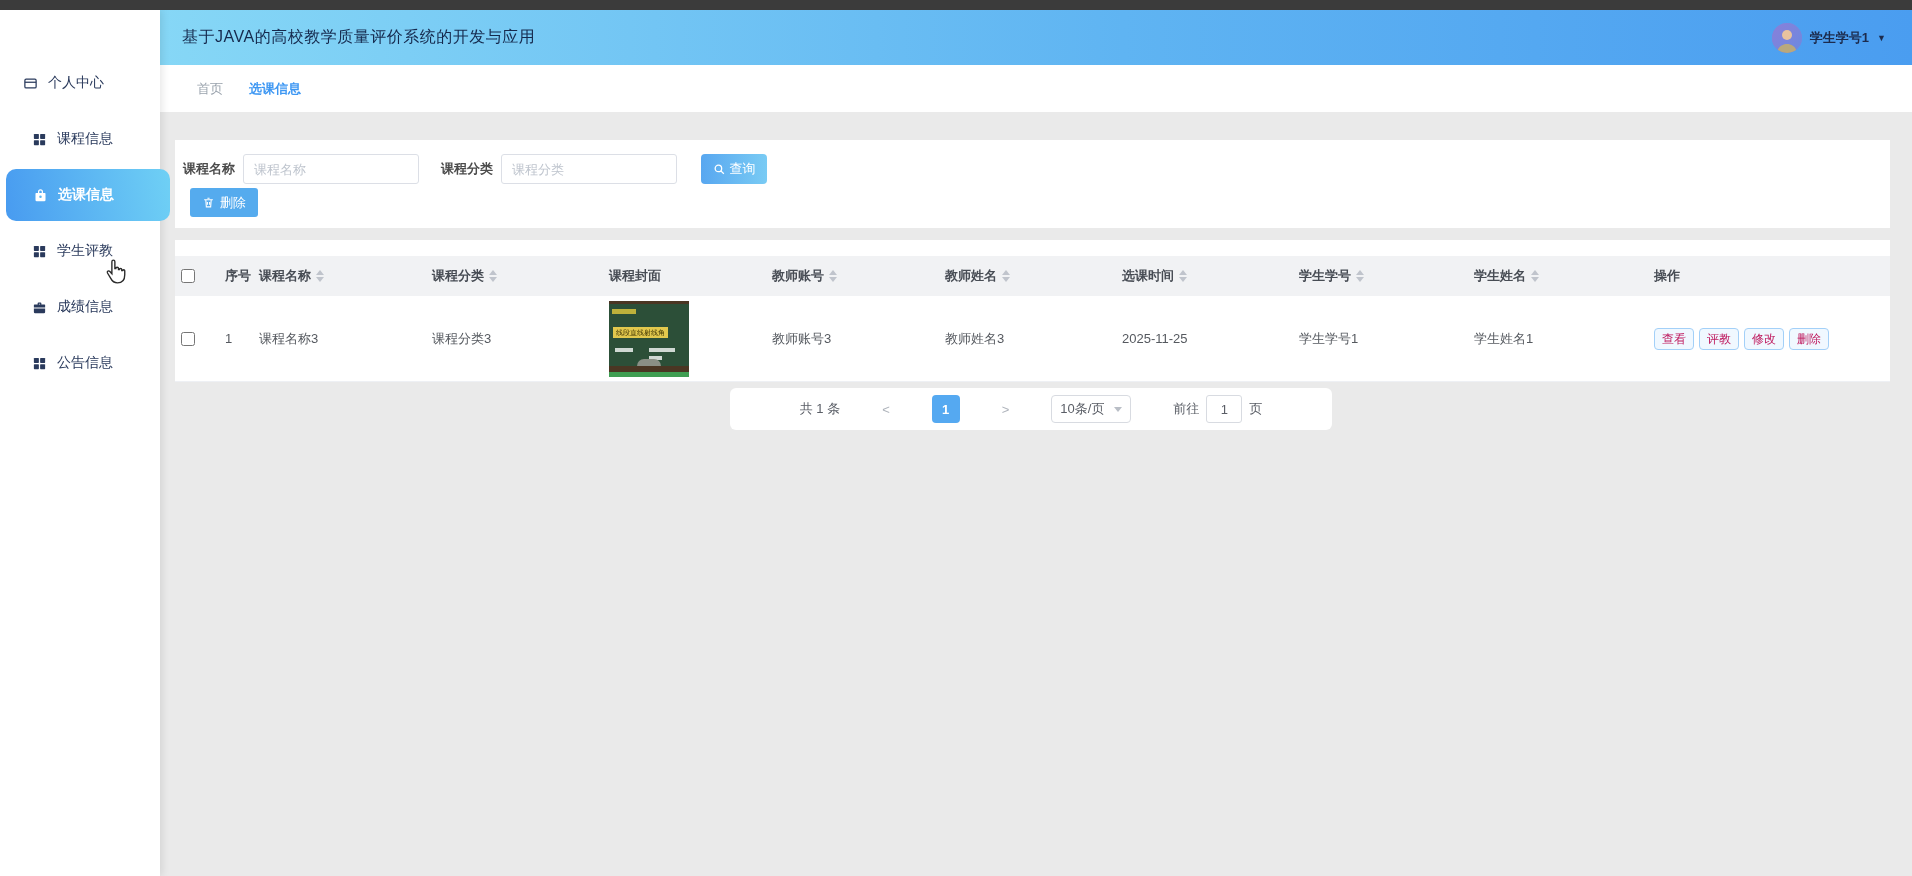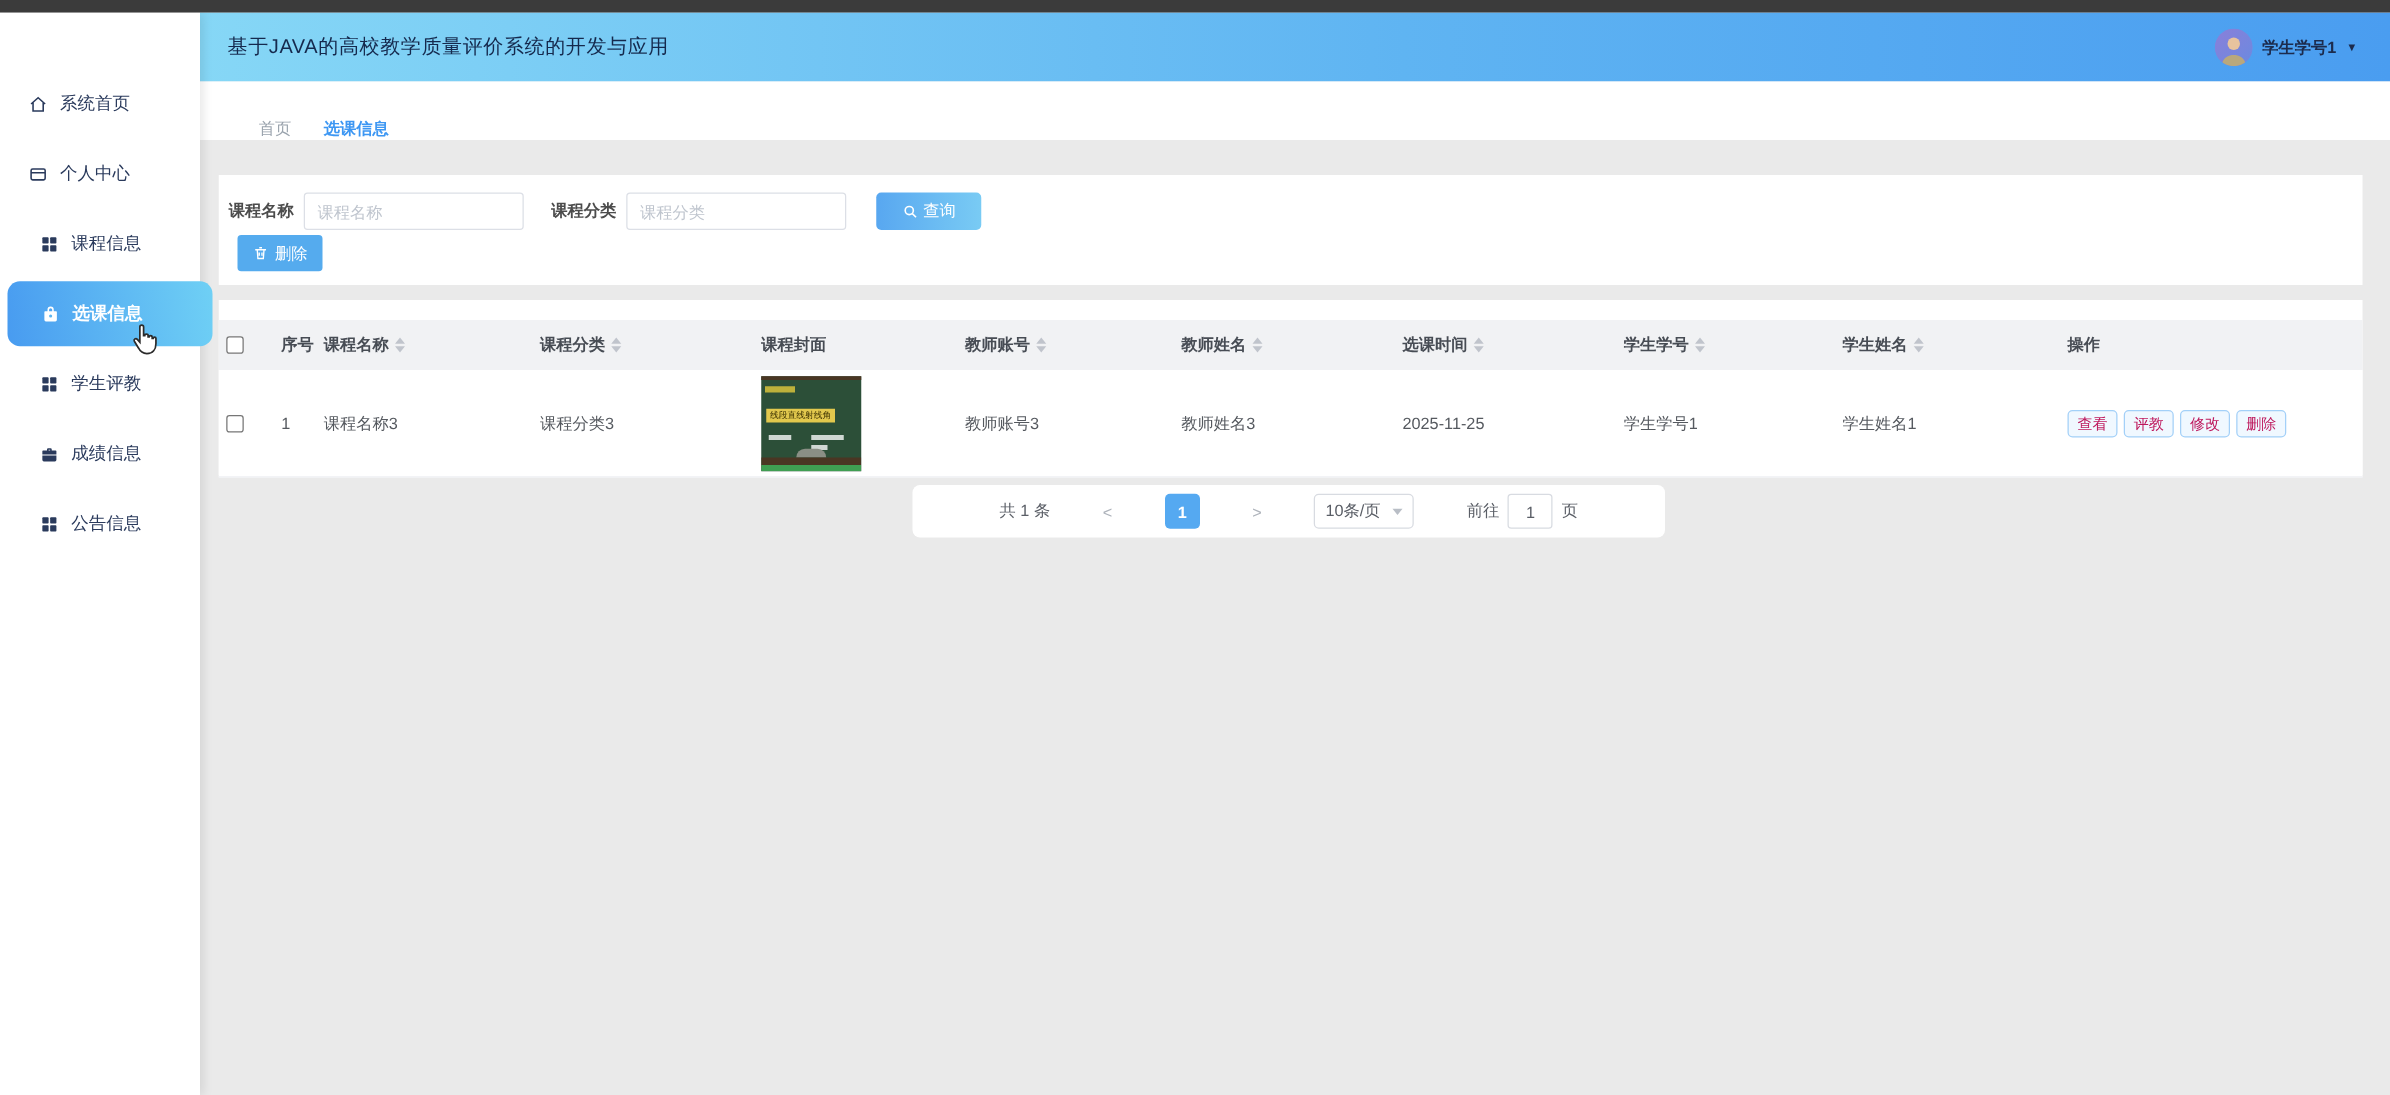--- a/index.html
+++ b/index.html
@@ -29,36 +29,36 @@
             background:linear-gradient(90deg,#86d7f6 0%,#5fb4f2 55%,#4a9df0 100%);
             display:flex; align-items:center; z-index:10; }
   .header h1 { margin-left:22px; font-size:16px; font-weight:normal; color:#15294d; letter-spacing:.5px; }
   .user-box { position:absolute; right:26px; top:0; height:55px; display:flex; align-items:center; gap:8px; cursor:pointer; }
   .avatar { width:30px; height:30px; border-radius:50%; overflow:hidden; background:#7d86dd; display:block; }
   .user-name { font-size:13px; font-weight:bold; color:#1c2b4d; }
   .user-caret { font-size:9px; color:#1c2b4d; }
 
   
   .crumbbar { position:absolute; left:160px; top:65px; width:1752px; height:47px; background:#fff;
-              display:flex; align-items:flex-end; gap:26px; padding-left:47px; z-index:9; }
+              display:flex; align-items:center; gap:26px; padding-left:37px; z-index:9; }
   .crumb-home { color:#9aa3ad; font-size:13px; cursor:pointer; }
   .crumb-cur  { color:#3d97f3; font-size:13px; font-weight:600; }
 
   
   .main { position:absolute; left:160px; top:112px; width:1752px; height:764px; background:#eaeaea; }
 
   
   .search-card { position:absolute; left:15px; top:28px; width:1715px; height:88px; background:#fff; }
   .srow { display:flex; align-items:center; padding:14px 0 0 8px; gap:8px; }
   .srow label { font-size:13px; font-weight:bold; color:#4c4c4c; }
   .srow label.second { margin-left:14px; }
   .srow input { width:176px; height:30px; border:1px solid #dcdfe6; border-radius:3px; padding:0 10px;
                 font-size:13px; color:#3c3f44; outline:none; font-family:inherit; }
   .srow input::placeholder { color:#bfc5ce; }
-  .btn-query { margin-left:16px; width:84px; height:30px; border:none; border-radius:4px; cursor:pointer;
+  .btn-query { margin-left:16px; width:66px; height:30px; border:none; border-radius:4px; cursor:pointer;
                background:linear-gradient(90deg,#58a7f0,#79cbf4); color:#fff; font-size:13px;
                display:inline-flex; align-items:center; justify-content:center; gap:4px; font-family:inherit; }
   .btn-delete { position:absolute; left:15px; top:48px; height:29px; padding:0 12px; border:none; border-radius:3px;
                 background:#55abee; color:#fff; font-size:13px; cursor:pointer;
                 display:inline-flex; align-items:center; gap:5px; font-family:inherit; }
   .btn-query svg,.btn-delete svg { width:13px; height:13px; }
 
   
   .table-card { position:absolute; left:15px; top:128px; width:1715px; height:140px; background:#fff; padding-top:16px; }
   .thead { height:40px; background:#f1f2f4; display:flex; align-items:center;
@@ -119,28 +119,20 @@
 </style>
 </head>
 <body>
 
 <div class="topbar"></div>
 
 <aside class="sidebar">
   <div class="side-item">
     <span class="ic">
       <svg viewBox="0 0 24 24" fill="none" stroke="#2a3a5c" stroke-width="2">
-          <path d="M3 11.5 12 3.5l9 8M5.5 10v10.5h13V10"></path>
-        </svg>
-    </span>
-    <span>系统首页</span>
-  </div>
-  <div class="side-item">
-    <span class="ic">
-      <svg viewBox="0 0 24 24" fill="none" stroke="#2a3a5c" stroke-width="2">
           <rect x="3" y="5" width="18" height="14" rx="2"></rect>
           <path d="M3 10h18"></path>
         </svg>
     </span>
     <span>个人中心</span>
   </div>
   <div class="side-item sub">
     <span class="ic">
       <svg viewBox="0 0 24 24" fill="#2a3a5c">
           <rect x="3" y="3" width="8" height="8" rx="1"></rect>

